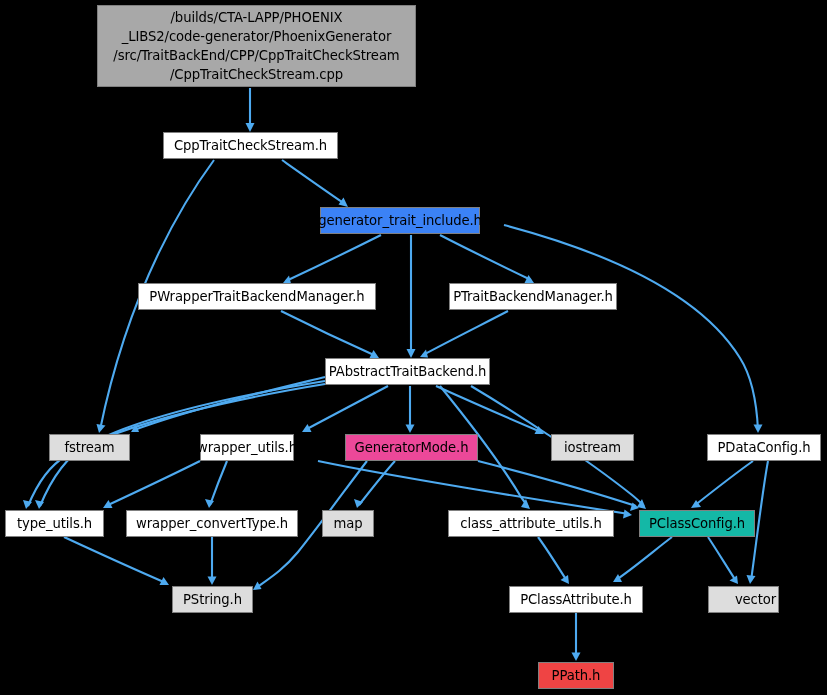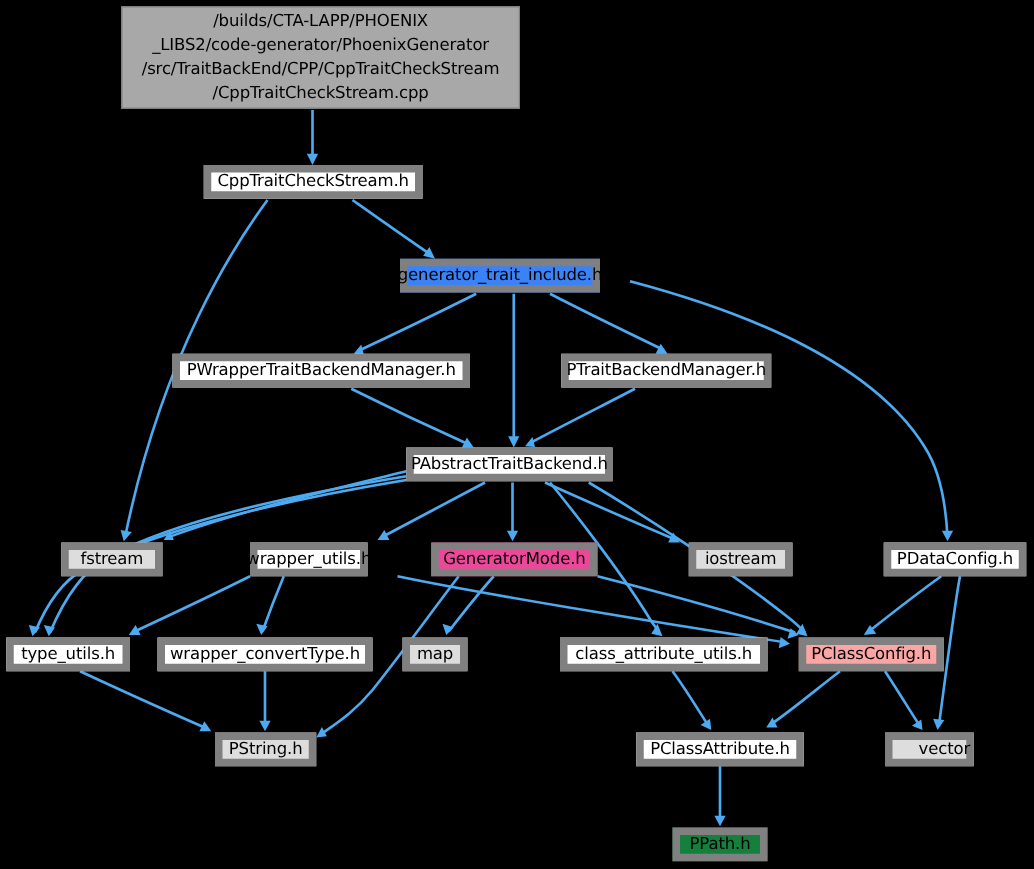--- a/index.html
+++ b/index.html
@@ -18,21 +18,21 @@
   #graph-svg {
     position: absolute;
     left: 0;
     top: 0;
     width: 827px;
     height: 695px;
   }
   .gnode {
     position: absolute;
     box-sizing: border-box;
-    border: 6px solid #f97316;
+    border: 1px solid #f97316;
     background: #ffffff;
     color: #000000;
     font-size: 13.2px;
     line-height: 1.17;
     display: flex;
     align-items: center;
     justify-content: center;
     text-align: center;
     white-space: pre;
     letter-spacing: -0.1px;
@@ -200,19 +200,19 @@
       <div class="gnode" style="left: 325px; top: 358px; width: 165px; height: 27px; background: rgb(255, 255, 255); border-color: rgb(128, 128, 128);"><span>PAbstractTraitBackend.h</span></div>
       <div class="gnode sys" style="left: 49px; top: 434px; width: 81px; height: 27px; background: rgb(221, 221, 221); border-color: rgb(128, 128, 128);"><span>fstream</span></div>
       <div class="gnode" style="left: 200px; top: 434px; width: 94px; height: 27px; background: rgb(255, 255, 255); border-color: rgb(128, 128, 128);"><span>wrapper_utils.h</span></div>
       <div class="gnode" style="left: 345px; top: 434px; width: 133px; height: 27px; background: #ec4899; border-color: rgb(128, 128, 128);"><span>GeneratorMode.h</span></div>
       <div class="gnode sys" style="left: 551px; top: 434px; width: 83px; height: 27px; background: rgb(221, 221, 221); border-color: rgb(128, 128, 128);"><span>iostream</span></div>
       <div class="gnode" style="left: 707px; top: 434px; width: 114px; height: 27px; background: rgb(255, 255, 255); border-color: rgb(128, 128, 128);"><span>PDataConfig.h</span></div>
       <div class="gnode" style="left: 5px; top: 510px; width: 99px; height: 27px; background: rgb(255, 255, 255); border-color: rgb(128, 128, 128);"><span>type_utils.h</span></div>
       <div class="gnode" style="left: 126px; top: 510px; width: 172px; height: 27px; background: rgb(255, 255, 255); border-color: rgb(128, 128, 128);"><span>wrapper_convertType.h</span></div>
       <div class="gnode sys" style="left: 322px; top: 510px; width: 52px; height: 27px; background: rgb(221, 221, 221); border-color: rgb(128, 128, 128);"><span>map</span></div>
       <div class="gnode" style="left: 448px; top: 510px; width: 166px; height: 27px; background: rgb(255, 255, 255); border-color: rgb(128, 128, 128);"><span>class_attribute_utils.h</span></div>
-      <div class="gnode" style="left: 639px; top: 510px; width: 116px; height: 27px; background: #fca5a5; border-color: rgb(128, 128, 128);"><span>PClassConfig.h</span></div>
+      <div class="gnode" style="left: 639px; top: 510px; width: 116px; height: 27px; background: #14b8a6; border-color: rgb(128, 128, 128);"><span>PClassConfig.h</span></div>
       <div class="gnode sys" style="left: 172px; top: 586px; width: 81px; height: 27px; background: rgb(221, 221, 221); border-color: rgb(128, 128, 128);"><span>PString.h</span></div>
       <div class="gnode" style="left: 509px; top: 586px; width: 134px; height: 27px; background: rgb(255, 255, 255); border-color: rgb(128, 128, 128);"><span>PClassAttribute.h</span></div>
       <div class="gnode sys" style="left: 708px; top: 586px; width: 71px; height: 27px; background: rgb(221, 221, 221); border-color: rgb(128, 128, 128); padding-left: 24px;"><span>vector</span></div>
-      <div class="gnode sys" style="left: 538px; top: 662px; width: 76px; height: 27px; background: #15803d; border-color: rgb(128, 128, 128);"><span>PPath.h</span></div>
+      <div class="gnode sys" style="left: 538px; top: 662px; width: 76px; height: 27px; background: #ef4444; border-color: rgb(128, 128, 128);"><span>PPath.h</span></div>
     </div>
 </div>
 
 </body></html>

